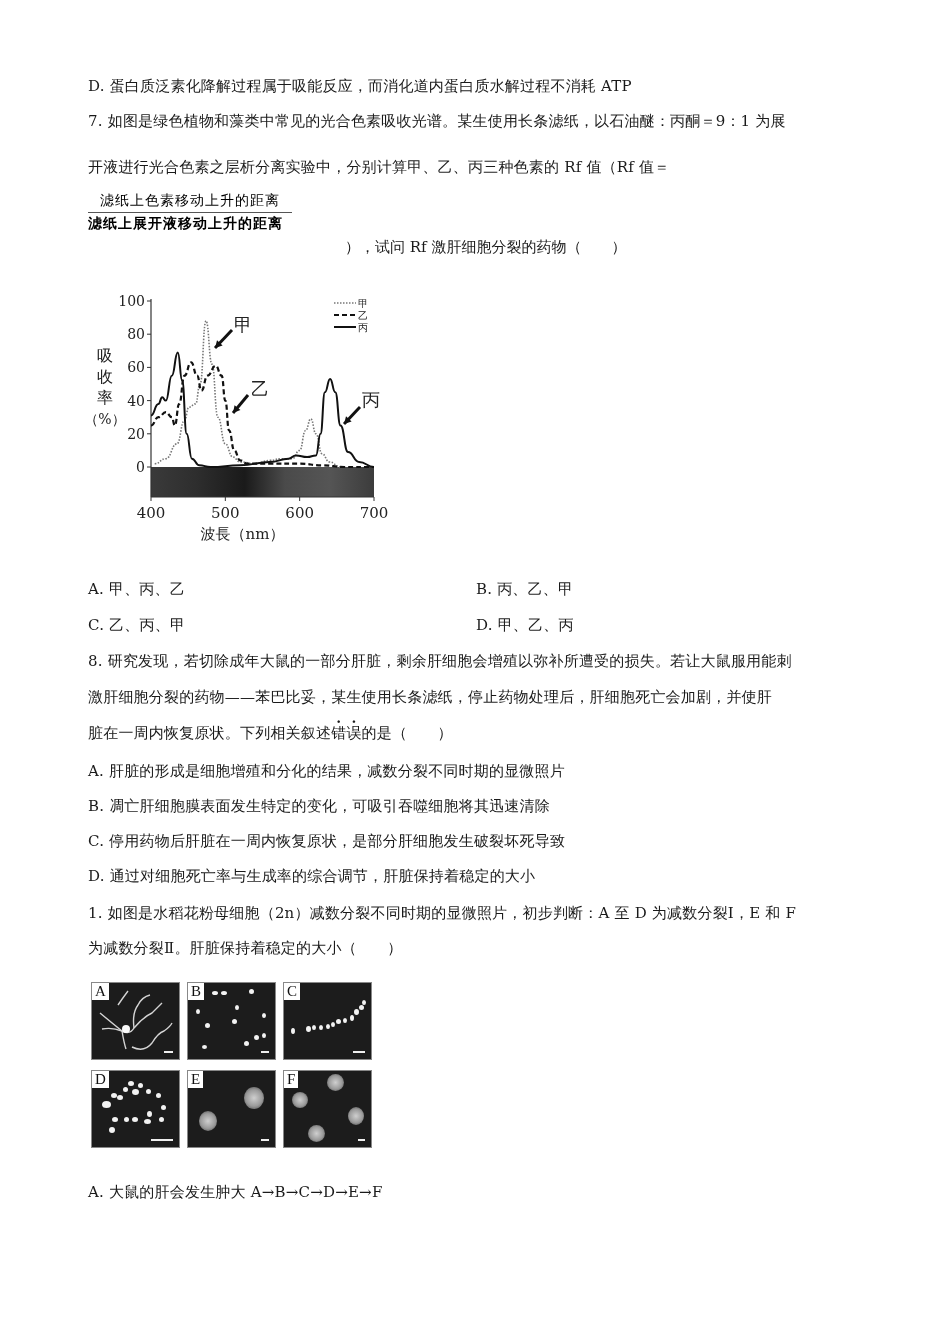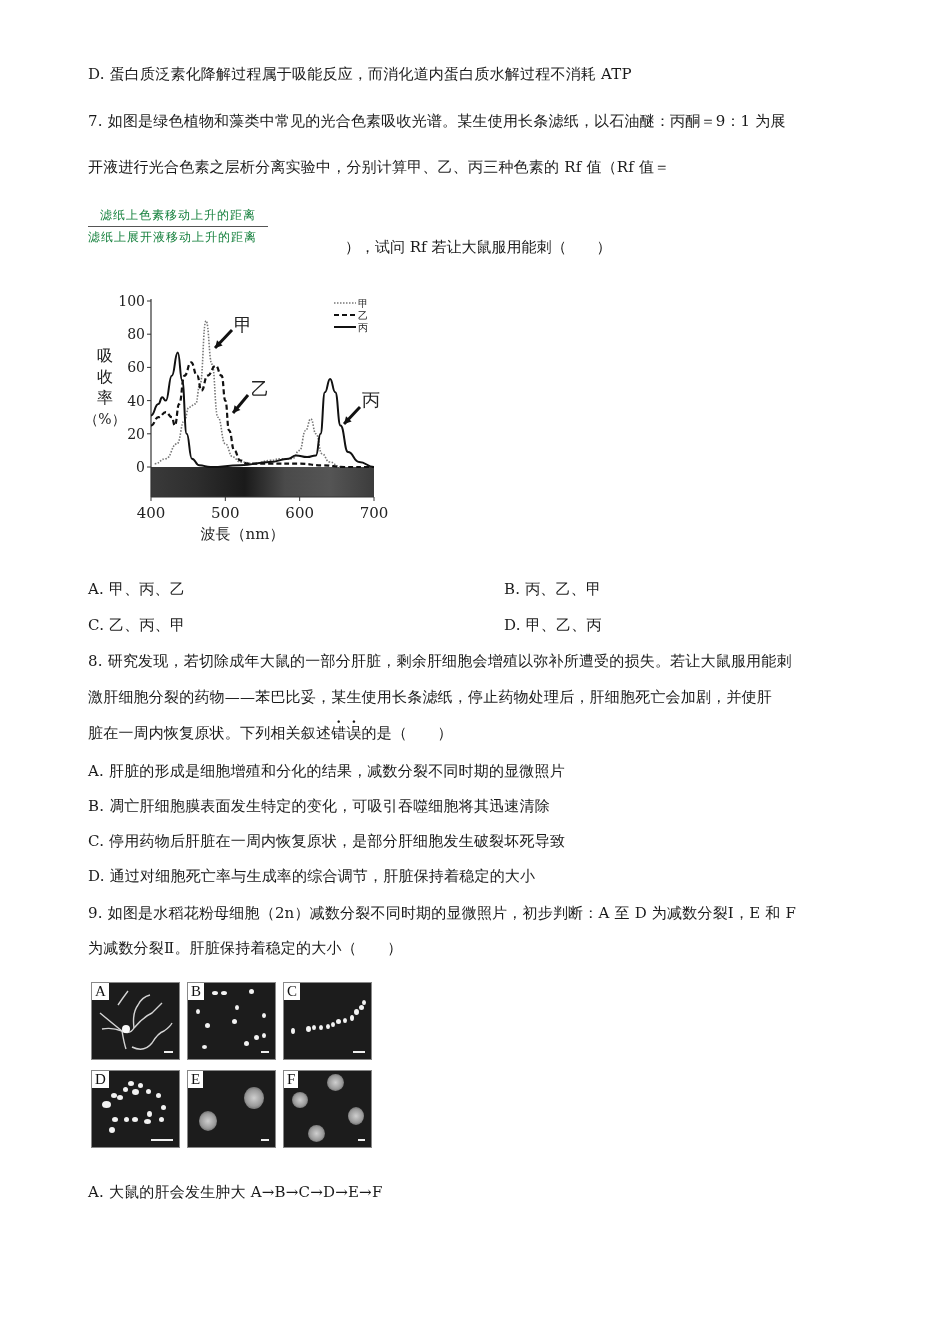--- a/index.html
+++ b/index.html
@@ -1,45 +1,45 @@
 <!DOCTYPE html>
 <html><head>
 <meta charset="utf-8">
 <style>
   html, body { margin:0; padding:0; background:#ffffff; }
   body { width:950px; height:1344px; position:relative; overflow:hidden;
          font-family:"DejaVu Serif","Liberation Serif",serif; color:#1a1a1a; }
   .line { position:absolute; left:88px; font-size:15px; line-height:20px; white-space:nowrap; letter-spacing:0.2px; }
-  .col2 { left:504px;text-align:center; }
-  .frac { position:absolute; left:88px; top:207px; font-size:12px; color:#15803d; letter-spacing:1px; }
+  .col2 { left:476px;text-align:center; }
+  .frac { position:absolute; left:88px; top:192px; font-size:14px; color:#000000; letter-spacing:1px; }
   .frac .num { display:block; padding:0 12px 2px 12px; border-bottom:1px solid #555; width:fit-content; }
-  .frac .den { display:block; padding-top:2px; }
+  .frac .den { display:block; padding-top:2px;font-weight:bold; }
   .frac-tail { position:absolute; left:345px; top:237px; font-size:15px; line-height:20px; color:#1a1a1a; white-space:nowrap; }
   .emph { position:relative; }
   .emph::before { content:"·"; position:absolute; top:-12px; left:50%; transform:translateX(-50%); font-size:14px; font-weight:bold; }
   #chart { position:absolute; left:85px; top:285px; width:310px; height:270px; }
   .grid { position:absolute; left:88px; top:980px; width:290px; height:170px; }
   .panel { position:absolute; width:87px; height:76px; background:#1c1c1c; border:1px solid #888; overflow:hidden; }
   .panel .lbl { position:absolute; left:0; top:0; background:#fff; color:#111; font-size:15px; line-height:17px; padding:0 3px; font-family:"Liberation Serif",serif; }
   .panel .bar { position:absolute; right:6px; bottom:6px; height:2px; background:#eee; }
   .blob { position:absolute; background:#f2f2f2; border-radius:50%; }
   .nuc { position:absolute; border-radius:50%; background:radial-gradient(circle,#cfcfcf 0%,#9a9a9a 55%,#3a3a3a 100%); }
 </style>
 </head>
 <body>
 
-<div class="line" style="top:64px">D. 蛋白质泛素化降解过程属于吸能反应，而消化道内蛋白质水解过程不消耗 ATP</div>
+<div class="line" style="top:76px">D. 蛋白质泛素化降解过程属于吸能反应，而消化道内蛋白质水解过程不消耗 ATP</div>
 
 <div class="line" style="top:111px">7. 如图是绿色植物和藻类中常见的光合色素吸收光谱。某生使用长条滤纸，以石油醚：丙酮＝9：1 为展</div>
 <div class="line" style="top:157px">开液进行光合色素之层析分离实验中，分别计算甲、乙、丙三种色素的 Rf 值（Rf 值＝</div>
 <div class="frac">
   <span class="num">滤纸上色素移动上升的距离</span>
   <span class="den">滤纸上展开液移动上升的距离</span>
 </div>
-<div class="frac-tail">），试问 Rf 若让大鼠服用能刺（　　）</div>
+<div class="frac-tail">），试问 Rf 激肝细胞分裂的药物（　　）</div>
 
 <svg id="chart" viewBox="85 285 310 270" xmlns="http://www.w3.org/2000/svg">
     <defs>
       <linearGradient id="spec" x1="0" x2="1">
         <stop offset="0" stop-color="#3a3a3a"></stop>
         <stop offset="0.2" stop-color="#2e2e2e"></stop>
         <stop offset="0.42" stop-color="#1a1a1a"></stop>
         <stop offset="0.6" stop-color="#4a4a4a"></stop>
         <stop offset="0.8" stop-color="#555"></stop>
         <stop offset="1" stop-color="#3c3c3c"></stop>
@@ -101,21 +101,21 @@
 <div class="line" style="top:651px">8. 研究发现，若切除成年大鼠的一部分肝脏，剩余肝细胞会增殖以弥补所遭受的损失。若让大鼠服用能刺</div>
 <div class="line" style="top:687px">激肝细胞分裂的药物——苯巴比妥，某生使用长条滤纸，停止药物处理后，肝细胞死亡会加剧，并使肝</div>
 <div class="line" style="top:723px">
   <span>脏在一周内恢复原状。下列相关叙述</span><span class="emph">错</span><span class="emph">误</span><span>的是（　　）</span>
 </div>
 <div class="line" style="top:761px">A. 肝脏的形成是细胞增殖和分化的结果，减数分裂不同时期的显微照片</div>
 <div class="line" style="top:796px">B. 凋亡肝细胞膜表面发生特定的变化，可吸引吞噬细胞将其迅速清除</div>
 <div class="line" style="top:831px">C. 停用药物后肝脏在一周内恢复原状，是部分肝细胞发生破裂坏死导致</div>
 <div class="line" style="top:866px">D. 通过对细胞死亡率与生成率的综合调节，肝脏保持着稳定的大小</div>
 
-<div class="line" style="top:903px">9. 如图是水稻花粉母细胞（2n）减数分裂不同时期的显微照片，初步判断：A 至 D 为减数分裂Ⅰ，E 和 F</div>
+<div class="line" style="top:903px">1. 如图是水稻花粉母细胞（2n）减数分裂不同时期的显微照片，初步判断：A 至 D 为减数分裂Ⅰ，E 和 F</div>
 <div class="line" style="top:938px">为减数分裂Ⅱ。肝脏保持着稳定的大小（　　）</div>
 
 <div class="grid">
 
   <div class="panel" style="left:3px;top:2px">
     <svg width="87" height="76">
       <g stroke="#e8e8e8" stroke-width="1.4" fill="none" opacity="0.9">
         <path d="M8 30 Q20 40 30 48 Q38 52 42 45 Q50 35 60 30 Q66 24 70 20"></path>
         <path d="M30 48 Q32 60 34 66"></path>
         <path d="M42 45 Q40 30 46 22 Q50 14 58 12"></path>

